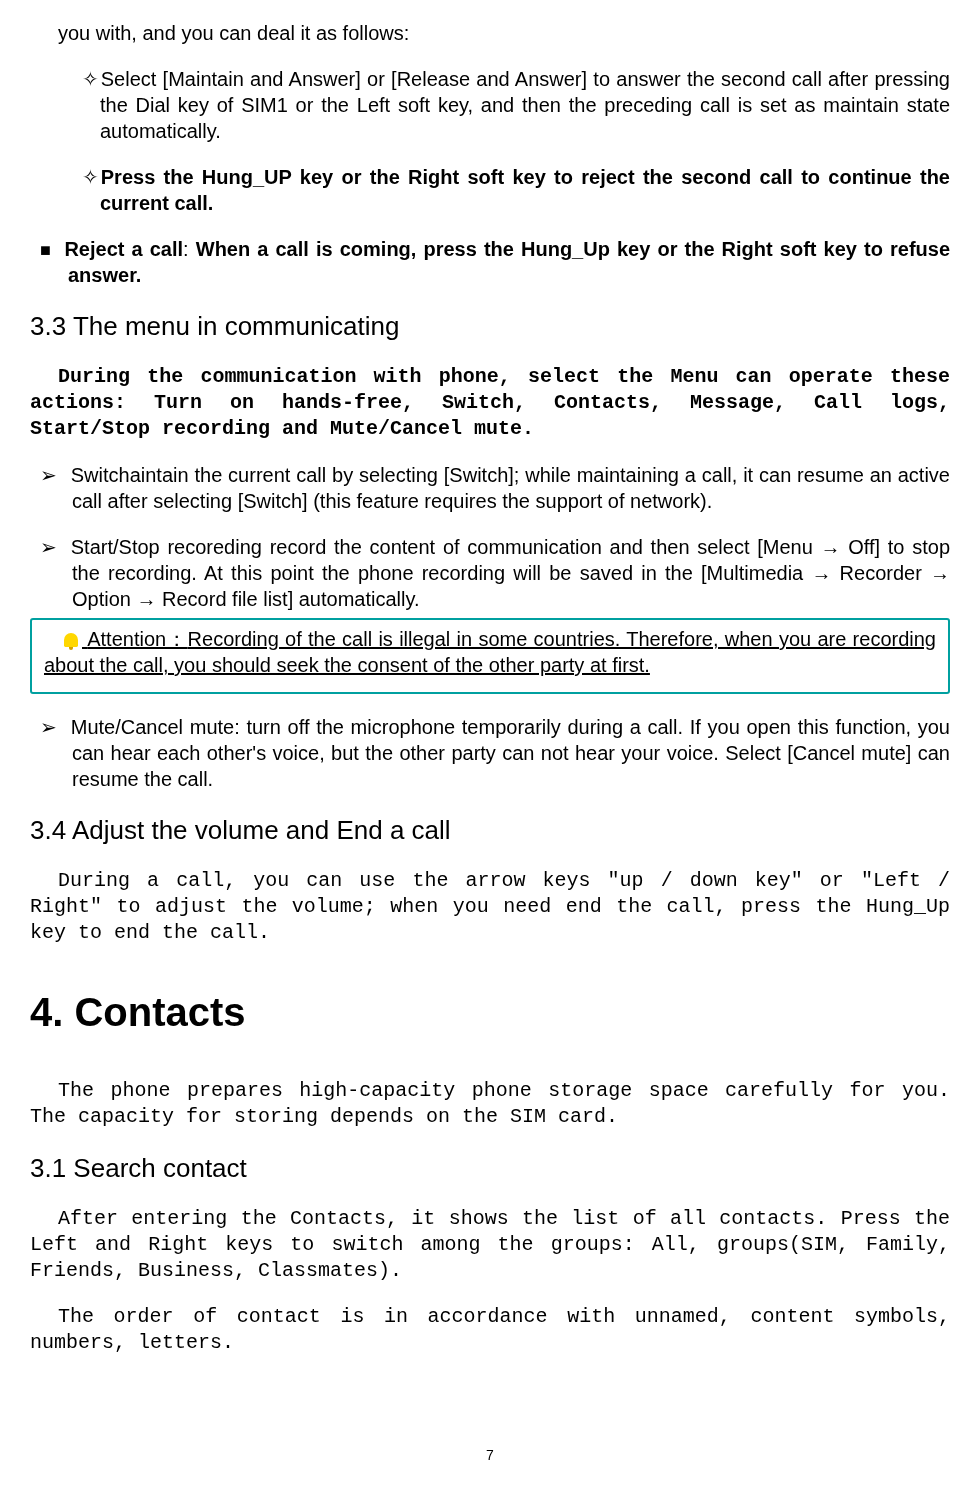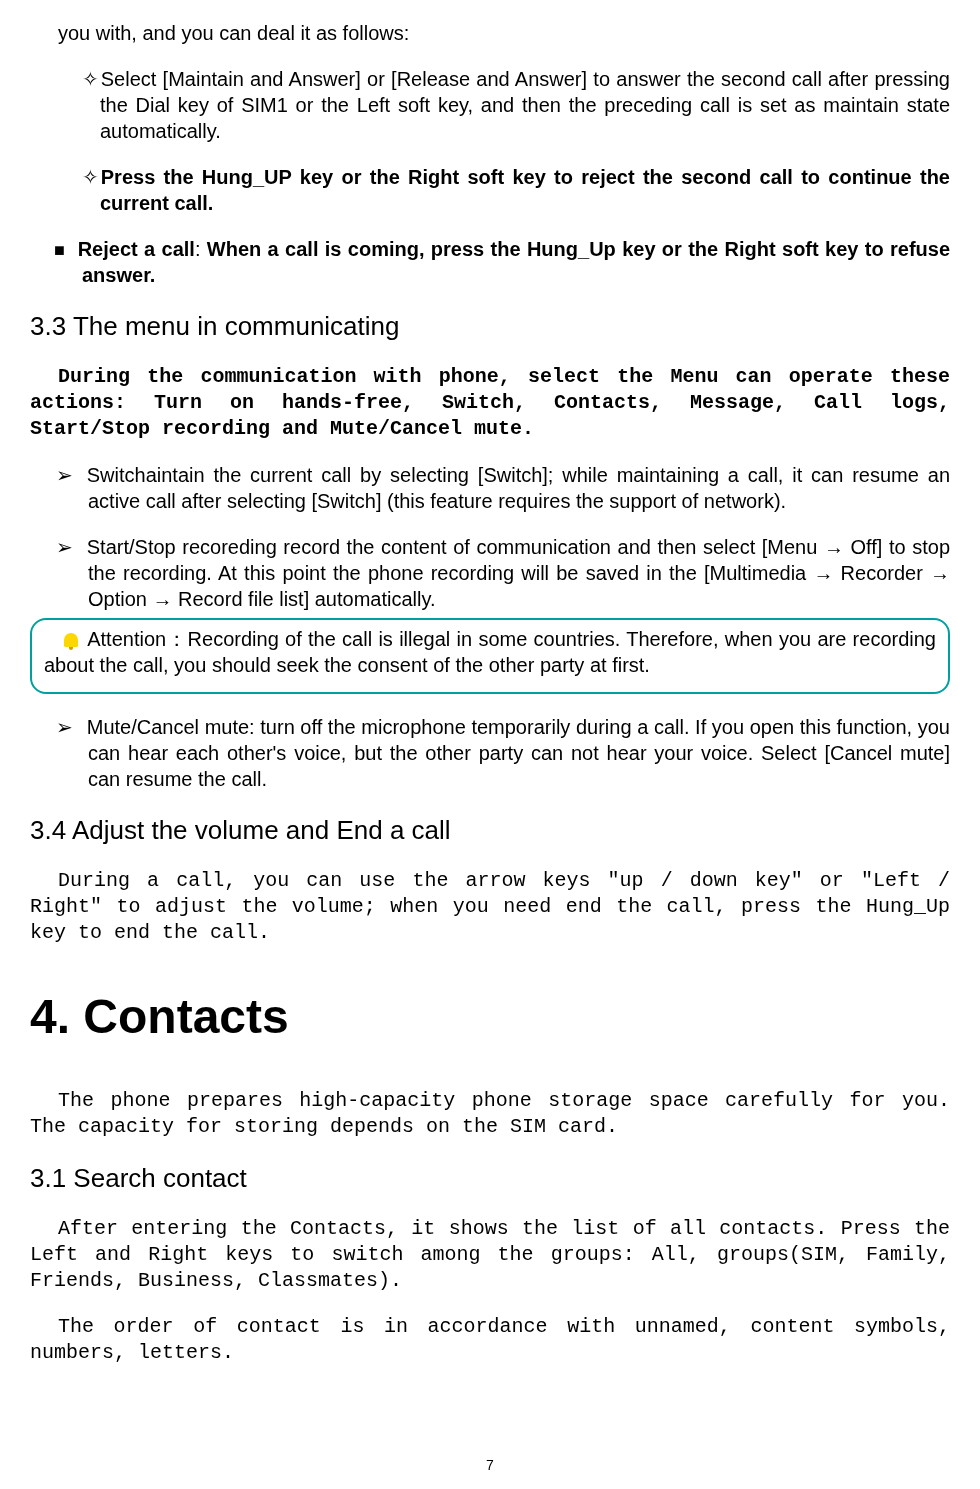--- a/index.html
+++ b/index.html
@@ -23,21 +23,21 @@
       padding-left: 42px;
       text-indent: -18px;
       text-align: justify;
       margin-bottom: 4px;
     }
     .diamond-item .diamond {
       margin-right: 2px;
     }
     .square-item {
       font-size: 20px;
-      margin-left: 24px;
+      margin-left: 10px;
       padding-left: 28px;
       text-indent: -28px;
       text-align: justify;
       margin-bottom: 10px;
     }
     .square-item .square {
       font-size: 18px;
       margin-right: 12px;
       vertical-align: middle;
     }
@@ -48,57 +48,58 @@
     }
     .para {
       font-size: 20px;
       text-align: justify;
       text-indent: 28px;
       margin-bottom: 8px;
       font-family: Liberation Mono, monospace;
     }
     .arrow-item {
       font-size: 20px;
-      margin-left: 26px;
+      margin-left: 10px;
       padding-left: 32px;
       text-indent: -32px;
       text-align: justify;
       margin-bottom: 6px;
     }
     .arrow-item .arrow {
       margin-right: 14px;
     }
     .attention-box {
       border: 2px solid #00a0a0;
-      border-radius: 16px;
+      border-radius: 3px;
       padding: 6px 12px 14px 12px;
       margin: 6px 0 14px 0;
       font-size: 20px;
       text-align: justify;
+      text-decoration: underline;
     }
     .bell-icon {
       display: inline-block;
       width: 14px; height: 14px;
       background: #ffd700;
       border-radius: 50% 50% 10% 10%;
       position: relative;
       top: 1px;
       margin-left: 20px;
       margin-right: 4px;
     }
     .bell-icon::after {
       content: "";
       position: absolute;
       width: 4px; height: 3px;
       background: #d4a000;
       bottom: -3px; left: 5px;
       border-radius: 0 0 3px 3px;
     }
     h1 {
-      font-size: 48px;
+      font-size: 40px;
       font-weight: bold;
       margin: 40px 0 40px 0;
     }
     .page-num {
       text-align: center;
       font-size: 14px;
       margin-top: 90px;
     }
     b { font-weight: bold; }
   </style>

